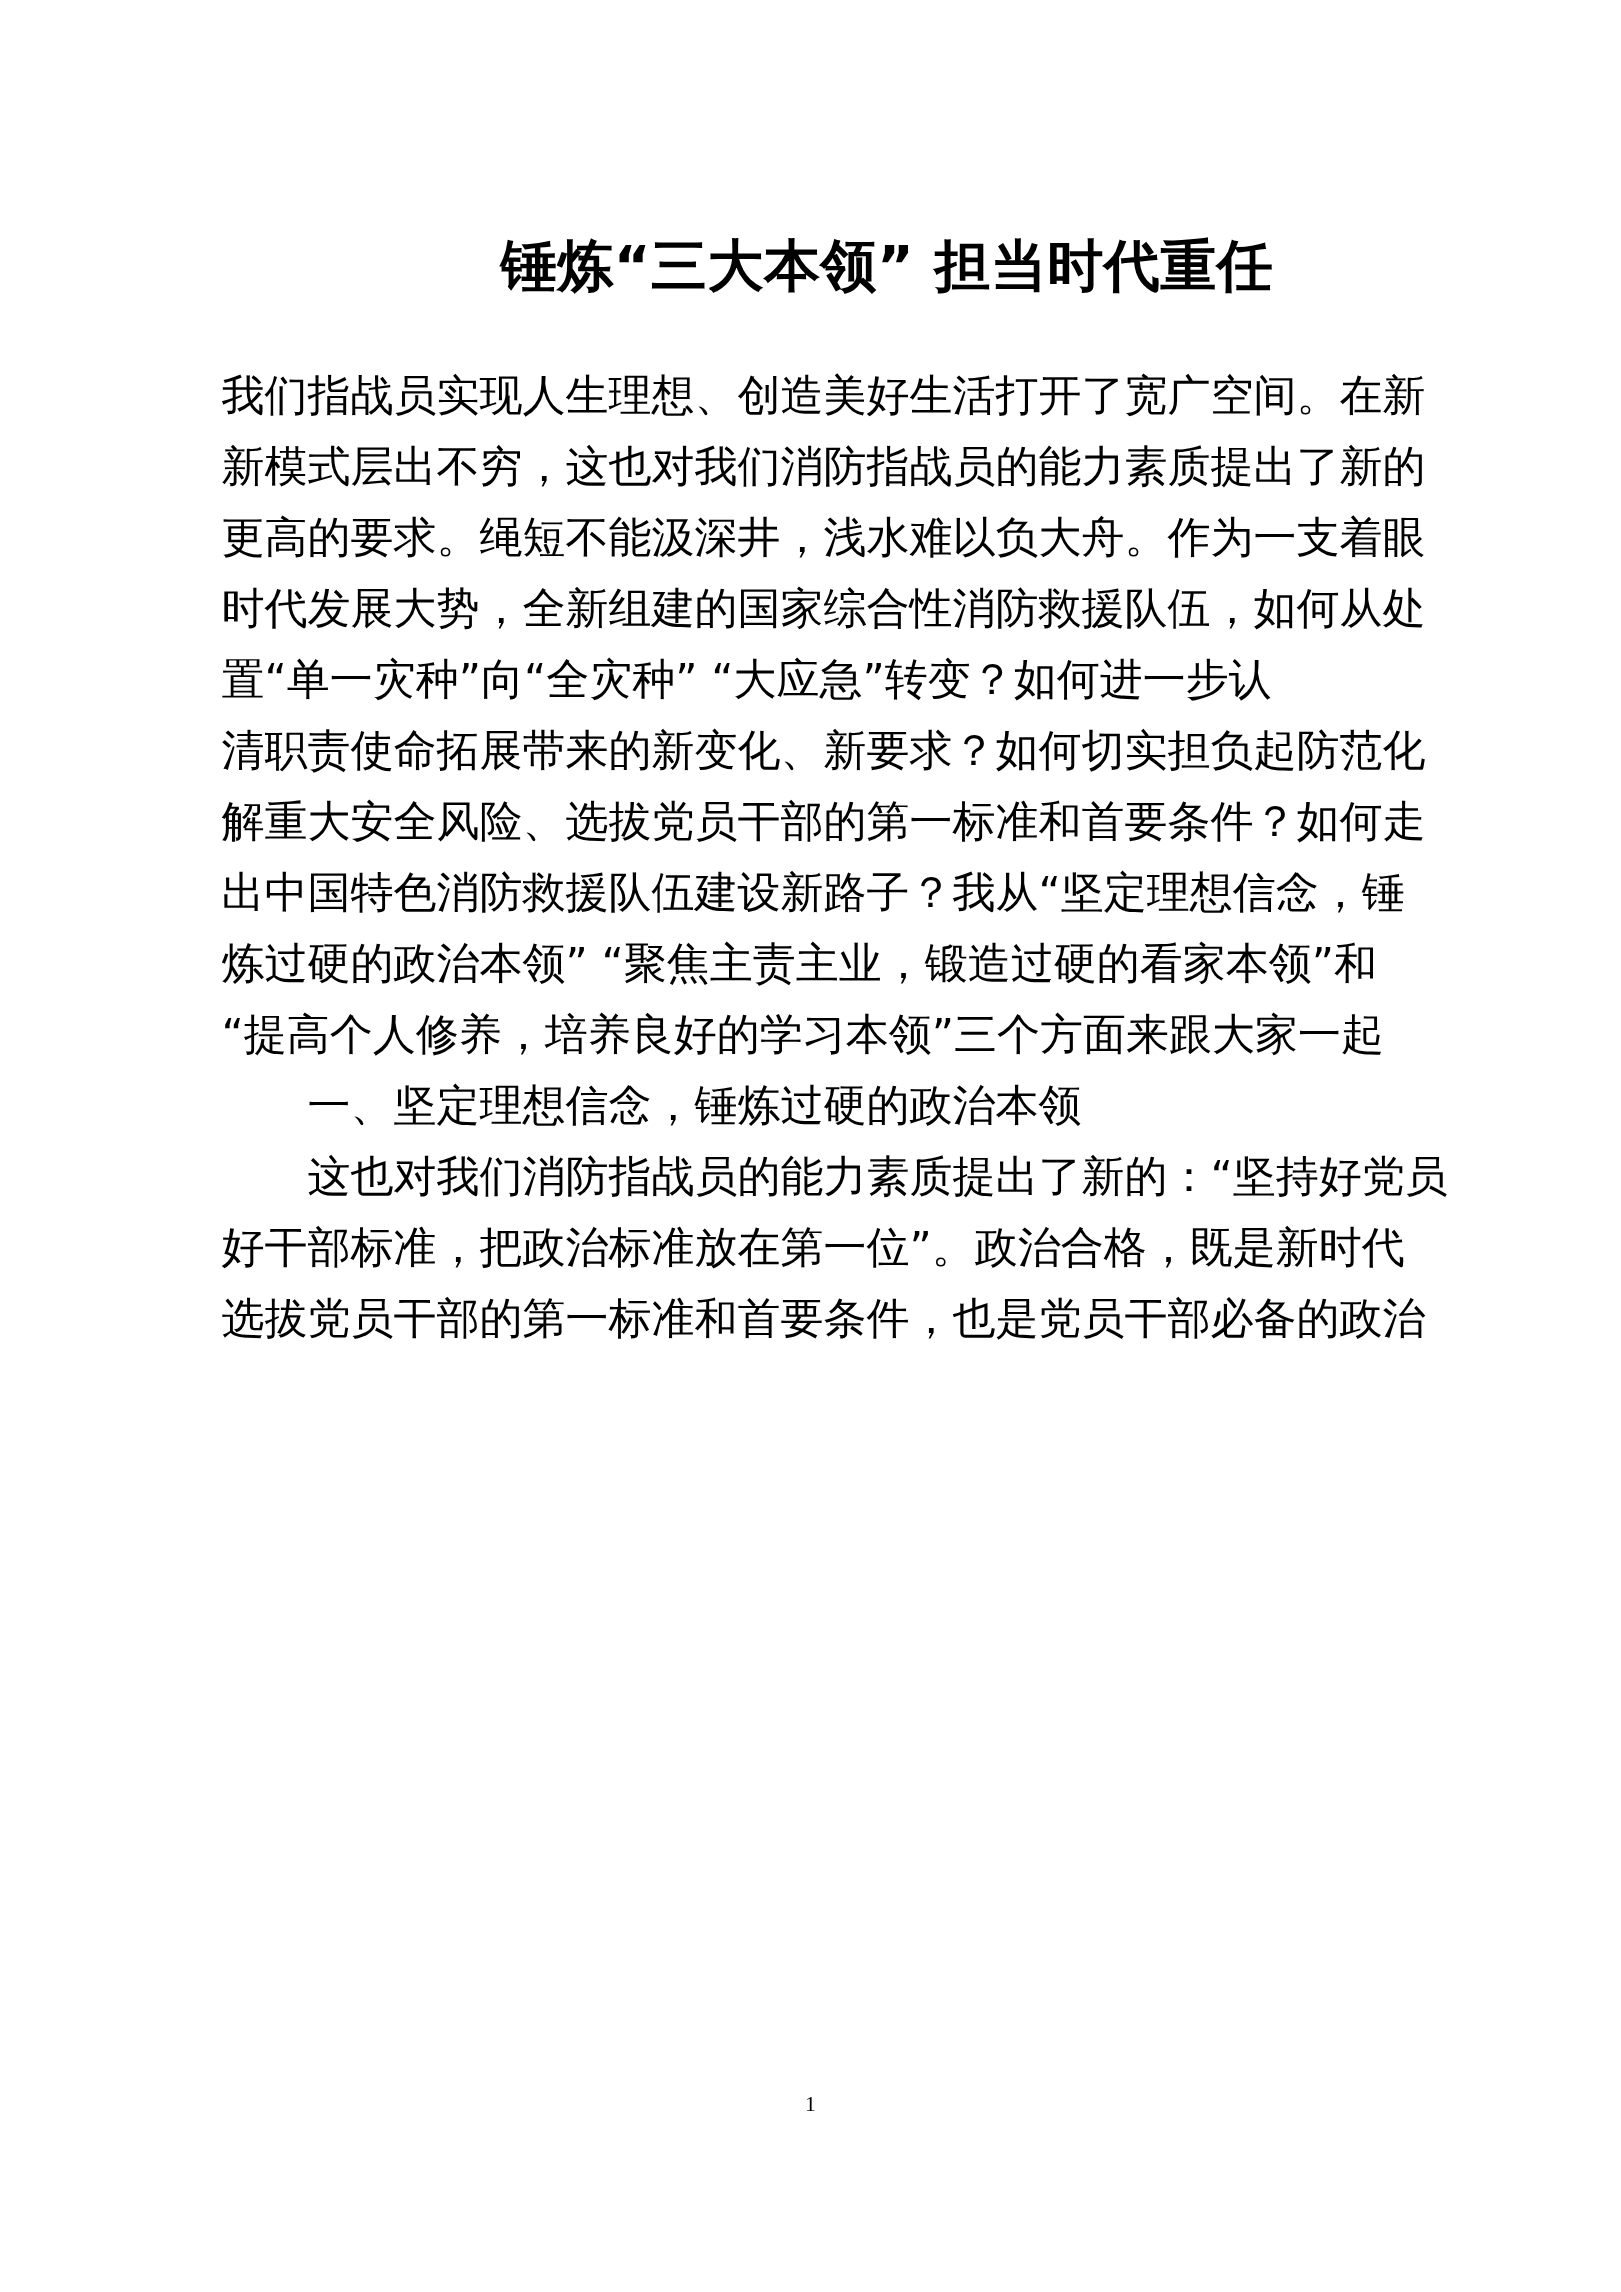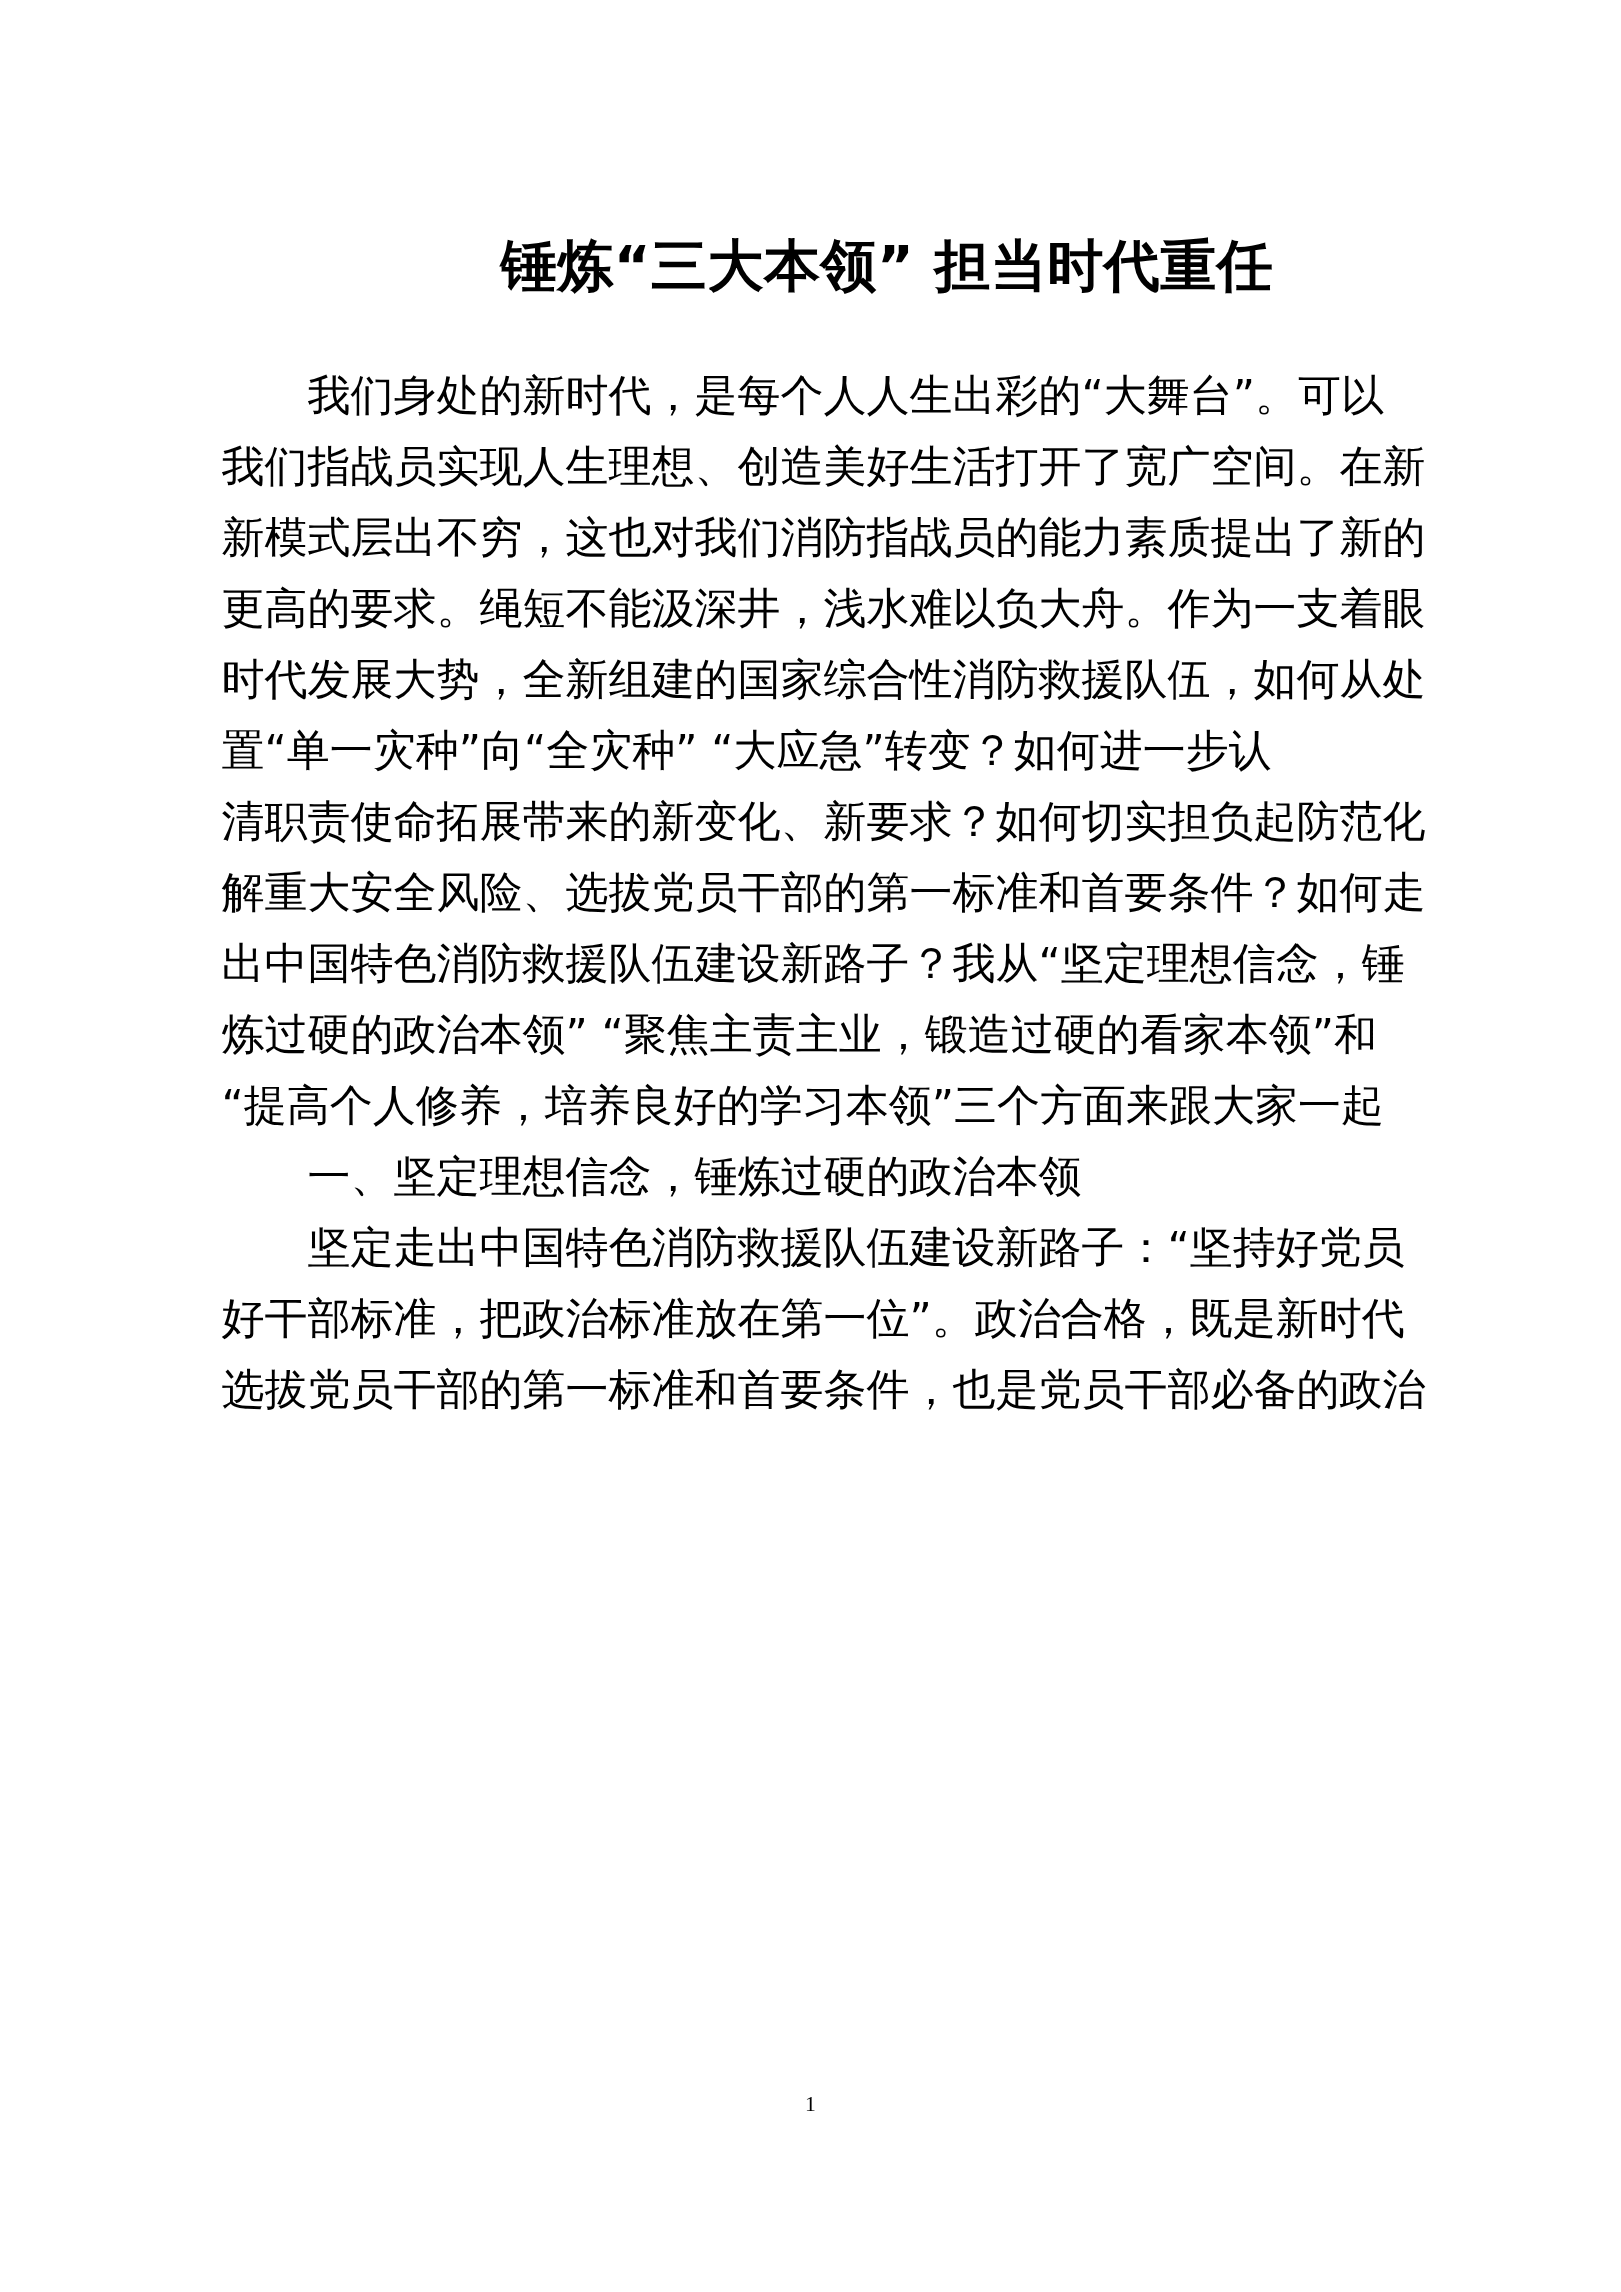--- a/index.html
+++ b/index.html
@@ -87,39 +87,38 @@
 
   <div class="content">
 
     <h1 class="doc-title">
       <span class="t-line">锤炼“三大本领” 担当时代重任</span>
     </h1>
 
     <div class="body-block">
 
       <p class="para">
-        <span class="ln">　　我们身处的新时代，是每个人人生出彩的“大舞台”。可以</span>
         <span class="ln">我们指战员实现人生理想、创造美好生活打开了宽广空间。在新</span>
         <span class="ln">新模式层出不穷，这也对我们消防指战员的能力素质提出了新的</span>
         <span class="ln">更高的要求。绳短不能汲深井，浅水难以负大舟。作为一支着眼</span>
         <span class="ln">时代发展大势，全新组建的国家综合性消防救援队伍，如何从处</span>
         <span class="ln">置“单一灾种”向“全灾种” “大应急”转变？如何进一步认</span>
         <span class="ln">清职责使命拓展带来的新变化、新要求？如何切实担负起防范化</span>
         <span class="ln">解重大安全风险、选拔党员干部的第一标准和首要条件？如何走</span>
         <span class="ln">出中国特色消防救援队伍建设新路子？我从“坚定理想信念，锤</span>
         <span class="ln">炼过硬的政治本领” “聚焦主责主业，锻造过硬的看家本领”和</span>
         <span class="ln">“提高个人修养，培养良好的学习本领”三个方面来跟大家一起</span>
       </p>
 
       <p class="heading-para">
         <span class="ln">　　一、坚定理想信念，锤炼过硬的政治本领</span>
       </p>
 
       <p class="para">
-        <span class="ln">　　坚定走出中国特色消防救援队伍建设新路子：“坚持好党员</span>
+        <span class="ln">　　这也对我们消防指战员的能力素质提出了新的：“坚持好党员</span>
         <span class="ln">好干部标准，把政治标准放在第一位”。政治合格，既是新时代</span>
         <span class="ln">选拔党员干部的第一标准和首要条件，也是党员干部必备的政治</span>
       </p>
 
     </div>
   </div>
 
   <div class="page-number">1</div>
 
 </div>

